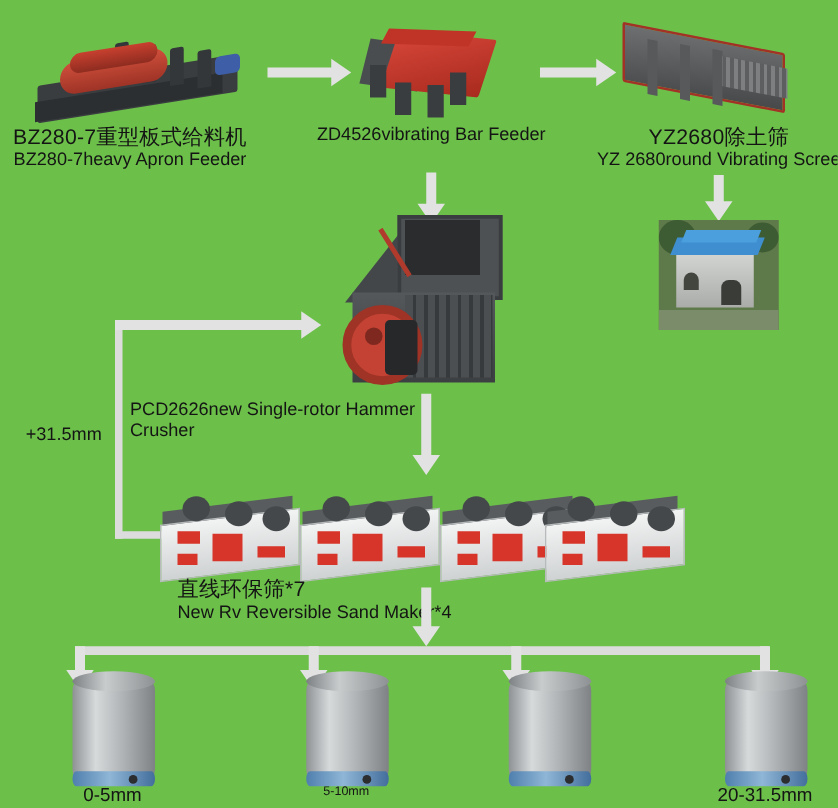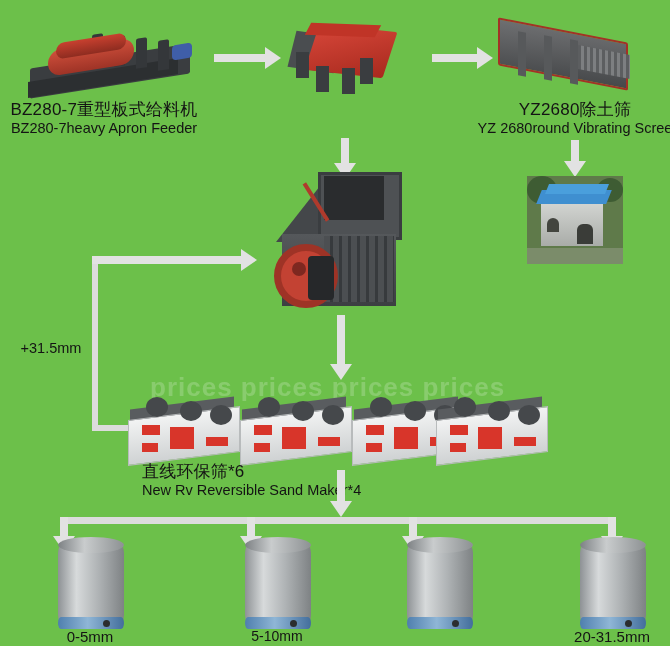--- a/index.html
+++ b/index.html
@@ -157,20 +157,21 @@
   <div class="node barfeeder">
     <div class="gray"></div>
     <div class="red"></div>
     <div class="redtop"></div>
     <div class="leg" style="left:14px;top:30px;"></div>
     <div class="leg" style="left:34px;top:44px;"></div>
     <div class="leg" style="left:60px;top:46px;"></div>
     <div class="leg" style="left:78px;top:36px;"></div>
   </div>
   <div class="cap" style="left:245px;top:100px;width:200px;">
+    <div class="en">ZD4526vibrating Bar Feeder</div>
   </div>
 
   <div class="arrow-h" style="left:432px;top:54px;width:46px;"></div>
 
   <div class="node screen">
     <div class="body"></div>
     <div class="rib" style="left:26px;top:10px;"></div>
     <div class="rib" style="left:52px;top:14px;"></div>
     <div class="rib" style="left:78px;top:18px;"></div>
     <div class="mesh"></div>
@@ -200,32 +201,32 @@
     <div class="hopper"></div>
     <div class="hopin"></div>
     <div class="box"></div>
     <div class="bars"></div>
     <div class="red-arm"></div>
     <div class="wheel"></div>
     <div class="hub"></div>
     <div class="motor"></div>
   </div>
   <div class="cap left" style="left:104px;top:320px;width:230px;">
+    <div class="en">PCD2626new Single-rotor Hammer Crusher</div>
   </div>
 
   <div class="arrow-v" style="left:337px;top:315px;height:50px;"></div>
 
   <div class="seg" style="left:92px;top:425px;width:100px;height:6px;"></div>
   <div class="seg" style="left:92px;top:256px;width:6px;height:175px;"></div>
   <div class="arrow-h" style="left:92px;top:256px;width:150px;"></div>
   <div class="cap" style="left:8px;top:340px;width:86px;">
     <div class="en">+31.5mm</div>
   </div>
 
-  <div class="wm">prices  prices  prices  prices</div>
 
   <div class="node sandmaker" style="left:128px;top:395px;">
     <div class="roof"></div>
     <div class="body"></div>
     <div class="mot" style="left:18px;top:2px;"></div>
     <div class="mot" style="left:52px;top:6px;"></div>
     <div class="mot" style="left:82px;top:10px;"></div>
     <div class="r1" style="left:14px;top:30px;width:18px;height:10px;"></div>
     <div class="r1" style="left:14px;top:48px;width:16px;height:9px;"></div>
     <div class="r1" style="left:42px;top:32px;width:24px;height:22px;"></div>
@@ -259,21 +260,21 @@
     <div class="mot" style="left:18px;top:2px;"></div>
     <div class="mot" style="left:52px;top:6px;"></div>
     <div class="mot" style="left:82px;top:10px;"></div>
     <div class="r1" style="left:14px;top:30px;width:18px;height:10px;"></div>
     <div class="r1" style="left:14px;top:48px;width:16px;height:9px;"></div>
     <div class="r1" style="left:42px;top:32px;width:24px;height:22px;"></div>
     <div class="r1" style="left:78px;top:42px;width:22px;height:9px;"></div>
   </div>
 
   <div class="cap left" style="left:142px;top:462px;width:280px;">
-    <div class="zh">直线环保筛*6</div>
+    <div class="zh">直线环保筛*7</div>
     <div class="en">New Rv Reversible Sand Maker*4</div>
   </div>
 
   <div class="arrow-v" style="left:337px;top:470px;height:32px;"></div>
 
   <div class="seg" style="left:60px;top:517px;width:555px;height:7px;"></div>
 
   <div class="arrow-v" style="left:60px;top:517px;height:20px;"></div>
   <div class="arrow-v" style="left:247px;top:517px;height:20px;"></div>
   <div class="arrow-v" style="left:409px;top:517px;height:20px;"></div>
@@ -289,21 +290,21 @@
     <div class="en" style="font-size:15px;">0-5mm</div>
   </div>
 
   <div class="node silo" style="left:245px;top:537px;">
     <div class="can"></div>
       <div class="top"></div>
       <div class="band"></div>
       <div class="dot"></div>
   </div>
   <div class="cap" style="left:212px;top:628px;width:130px;">
-    <div class="en" style="font-size:14px;">5-10mm</div>
+    <div class="en" style="font-size:10px;">5-10mm</div>
   </div>
 
   <div class="node silo" style="left:407px;top:537px;">
     <div class="can"></div>
       <div class="top"></div>
       <div class="band"></div>
       <div class="dot"></div>
   </div>
 
   <div class="node silo" style="left:580px;top:537px;">

